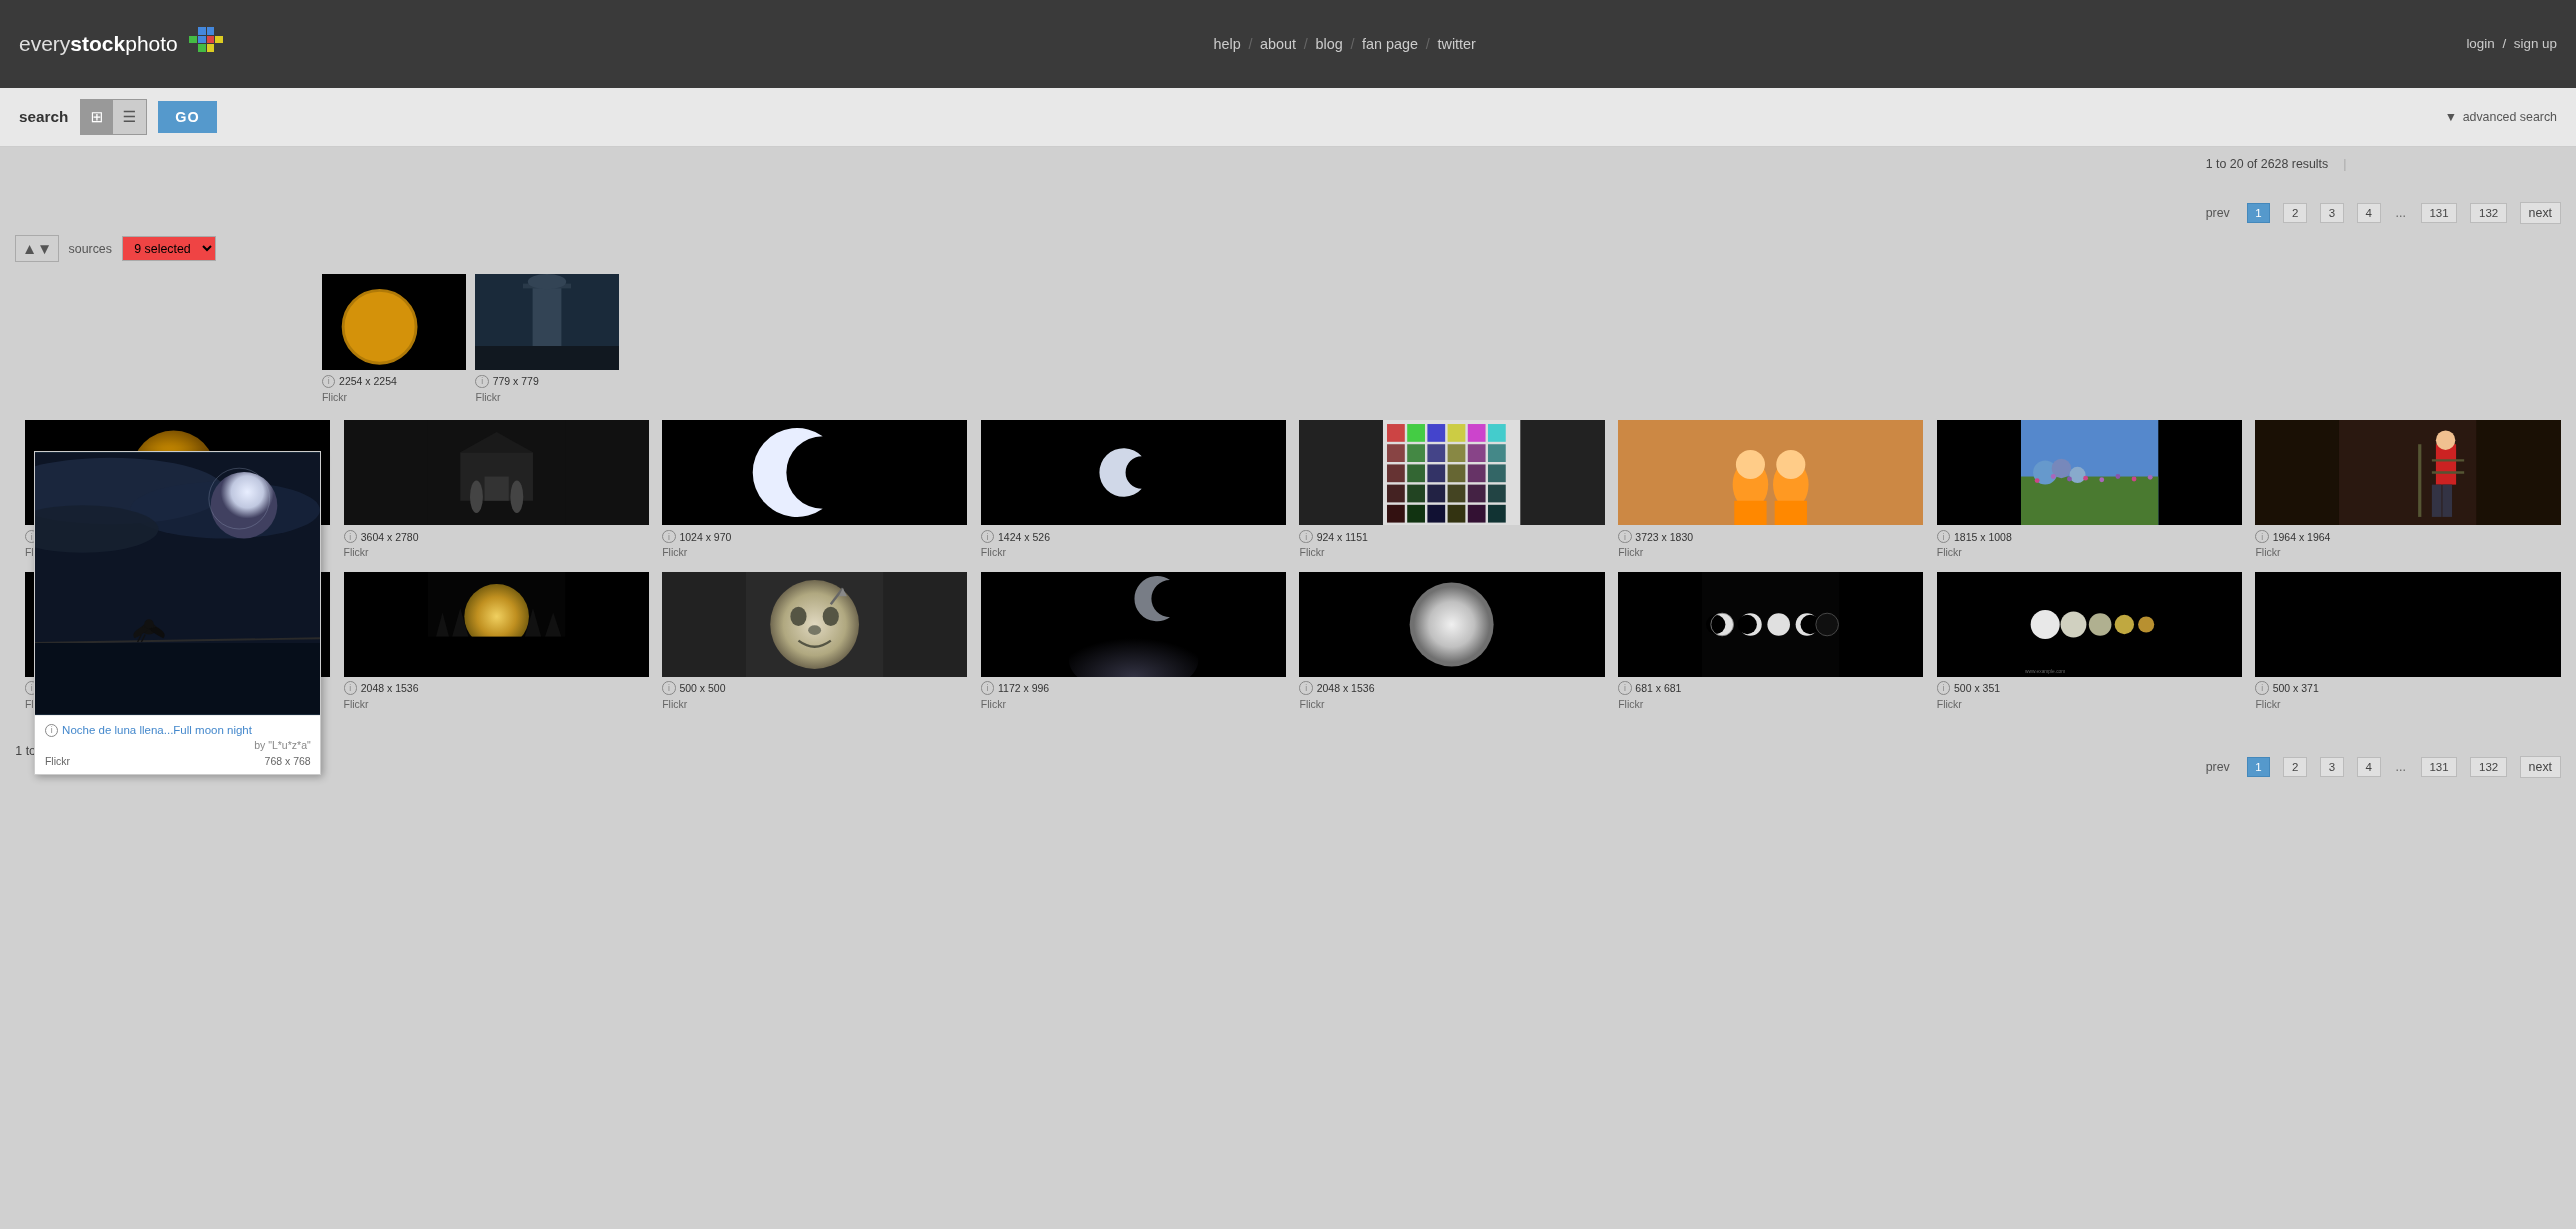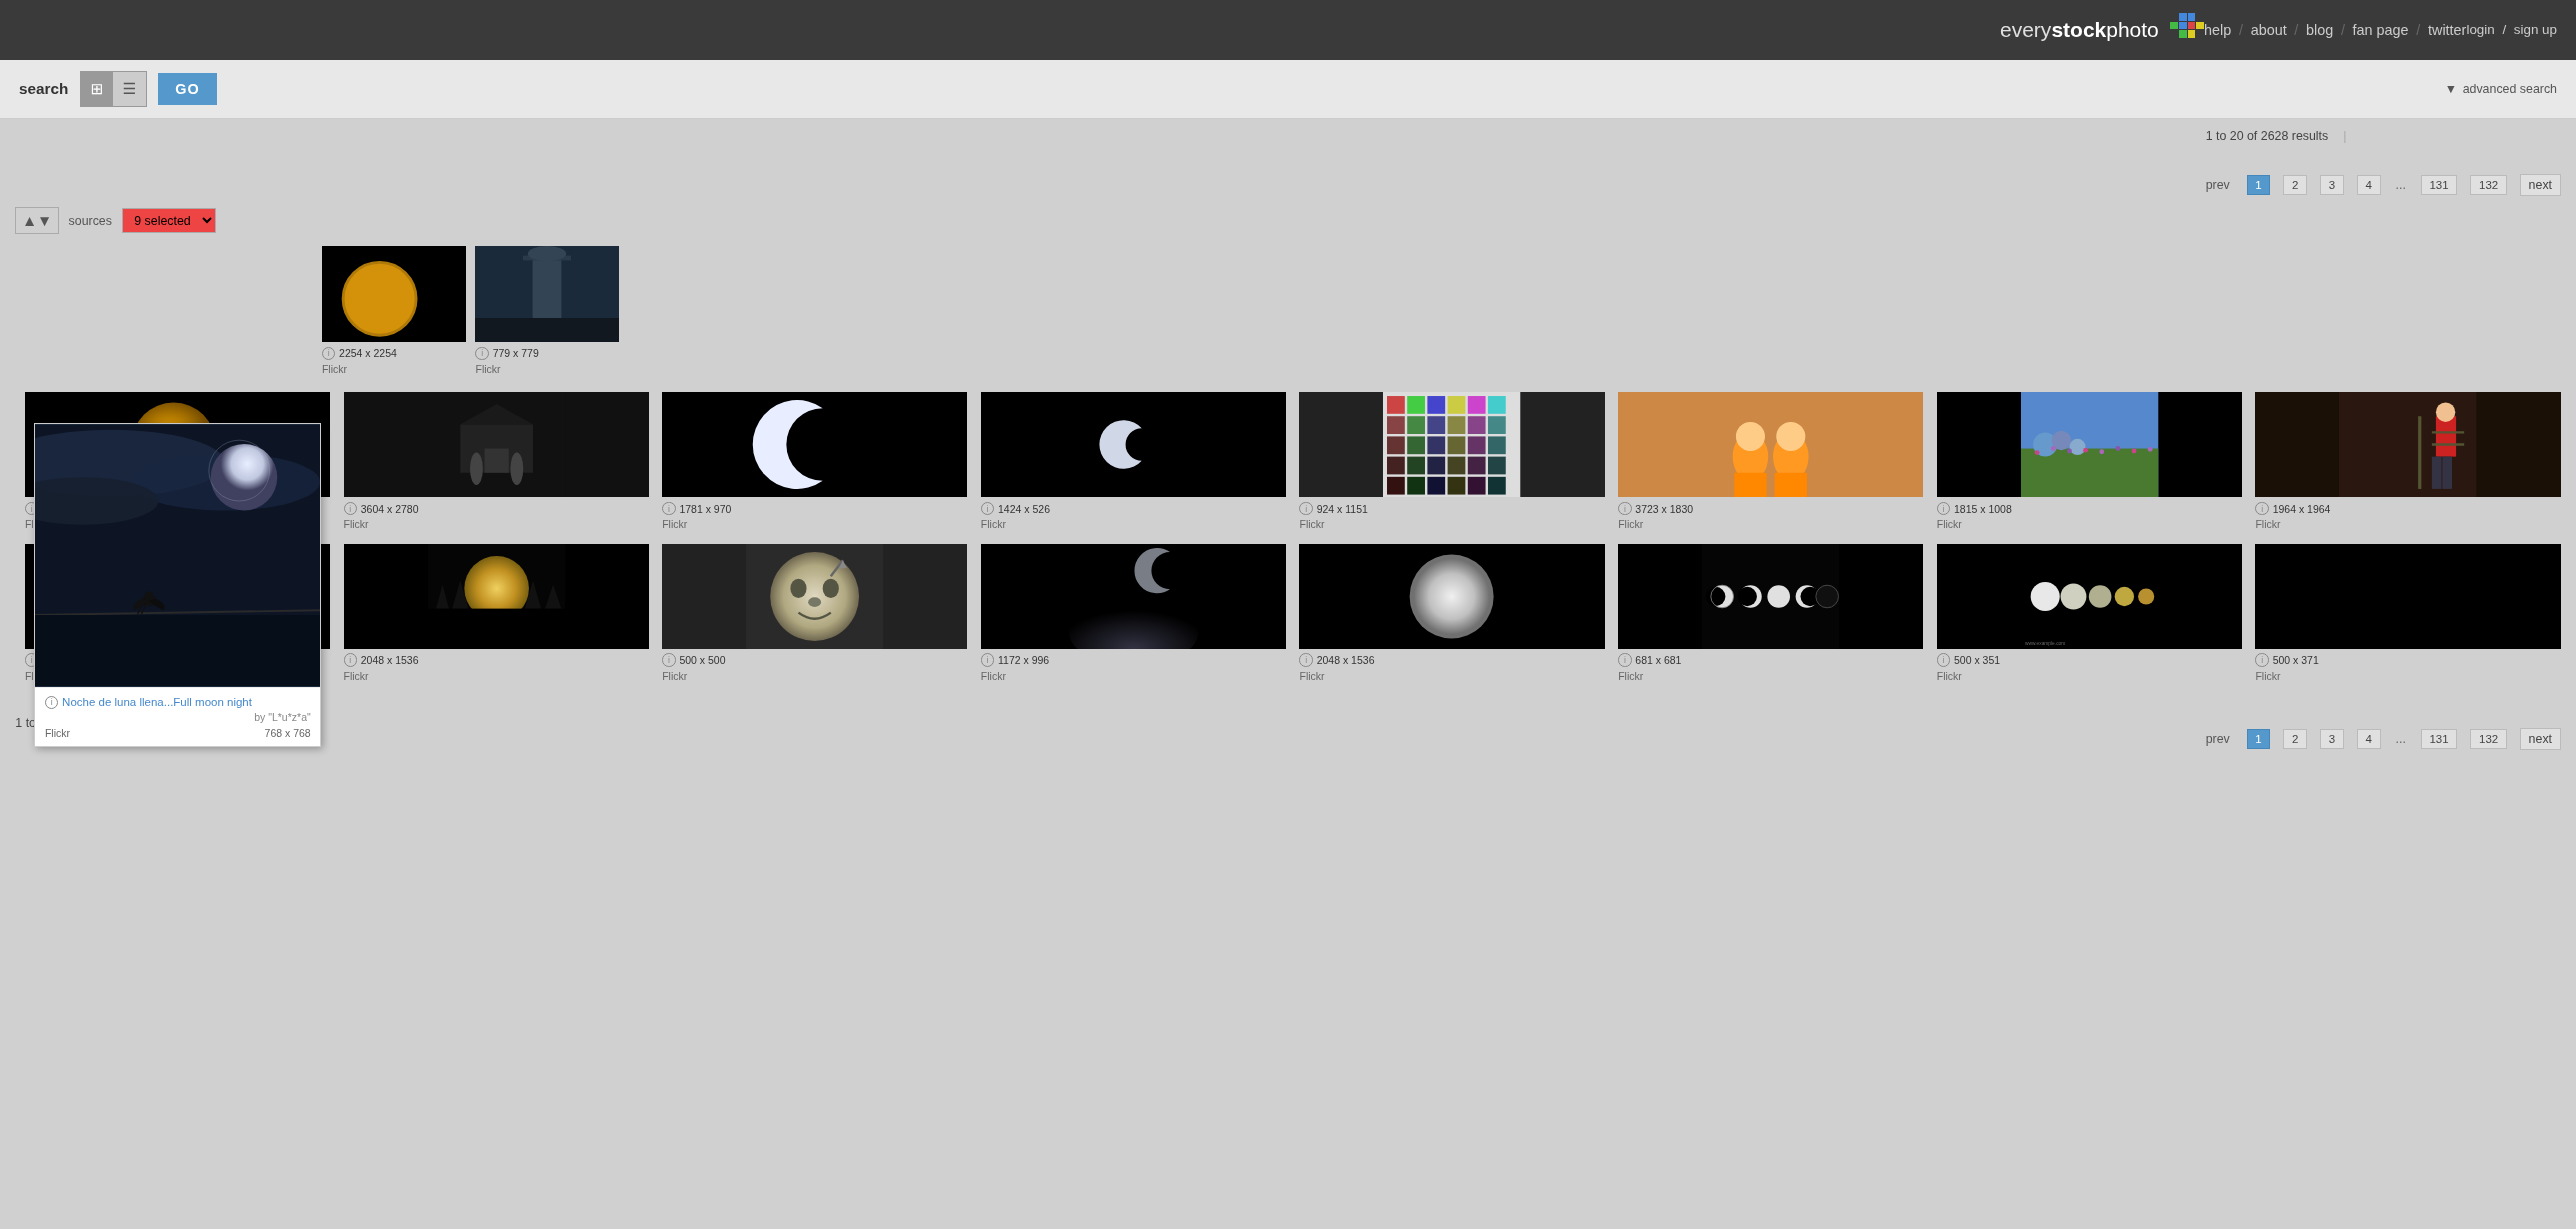--- a/index.html
+++ b/index.html
@@ -1,24 +1,24 @@
 <!DOCTYPE html>
 <html><head>
   <meta charset="utf-8">
   <style>
     * { box-sizing: border-box; margin: 0; padding: 0; }
     body { font-family: Arial, Helvetica, sans-serif; background: #d0d0d0; font-size: 12.4px; }
 
     
     #header {
       background: #3a3a3a;
-      padding: 13px 19px;
-      display: flex;
-      align-items: center;
-      justify-content: flex-end;
+      padding: 27px 19px;
+      display: flex;
+      align-items: center;
+      justify-content: space-between;
     }
     #logo {
       display: flex;
       align-items: center;
       gap: 7.7px;
     }
     #logo-text {
       color: #fff;
       font-size: 21px;
       font-weight: normal;
@@ -509,21 +509,21 @@
 
         <div class="img-cell">
           <div class="img-thumb" style="background:#000; height:105px;">
             <svg viewBox="0 0 170 130" xmlns="http://www.w3.org/2000/svg">
               <rect width="170" height="130" fill="#000"></rect>
               <path d="M95,20 A55,55 0 1,0 95,110 A35,35 0 1,1 95,20 Z" fill="#e8eeff"></path>
             </svg>
           </div>
           <div class="img-info-row">
             <div class="info-icon">i</div>
-            <div class="img-dimensions">1781 x 970</div>
+            <div class="img-dimensions">1024 x 970</div>
           </div>
           <div class="img-source">Flickr</div>
         </div>
 
         <div class="img-cell">
           <div class="img-thumb" style="background:#000; height:105px;">
             <svg viewBox="0 0 170 130" xmlns="http://www.w3.org/2000/svg">
               <rect width="170" height="130" fill="#000"></rect>
               <path d="M95,45 A30,30 0 1,0 95,85 A20,20 0 1,1 95,45 Z" fill="#d0d8e8"></path>
             </svg>

